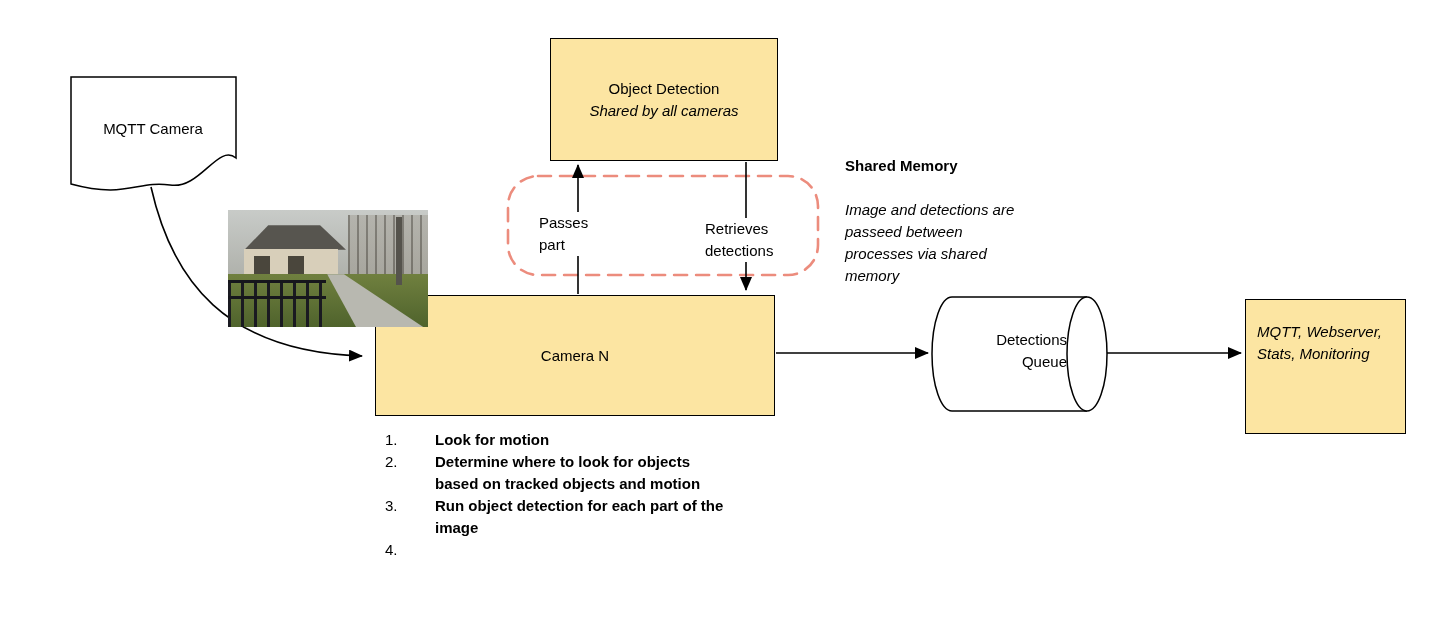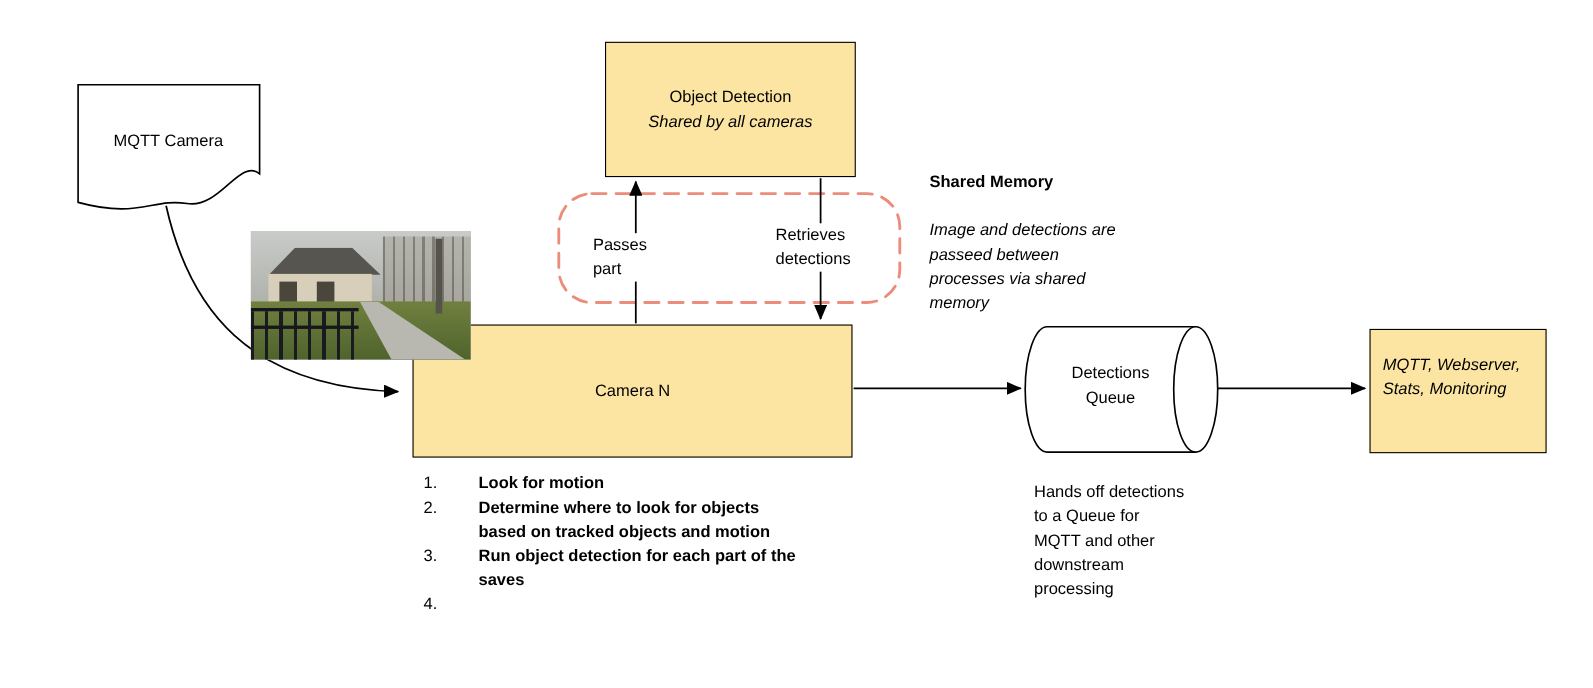--- a/index.html
+++ b/index.html
@@ -11,40 +11,40 @@
   .svg-layer{position:absolute;left:0;top:0;z-index:0;}
 
   .node{
     position:absolute;background:#FCE5A2;border:1.5px solid #000;
     box-sizing:border-box;display:flex;align-items:center;justify-content:center;
     z-index:1;line-height:22px;text-align:center;
   }
   #object-detection{left:550px;top:38px;width:228px;height:123px;flex-direction:column;}
   .od-sub{font-style:italic;}
   #camera-n{left:375px;top:295px;width:400px;height:121px;}
-  #outputs{left:1245px;top:299px;width:161px;height:113px;
+  #outputs{left:1245px;top:299px;width:161px;height:135px;
     align-items:flex-start;justify-content:flex-start;text-align:left;
     padding:21px 8px 0 11px;}
   .pre{white-space:pre-line;font-style:italic;}
 
   .note{position:absolute;line-height:22px;white-space:pre-line;z-index:1;}
   #fetches-note{left:47px;top:341px;}
   #shared-memory-note{left:845px;top:133px;}
   .sm-title{font-weight:bold;}
   #hands-off-note{left:940px;top:437px;}
 
   .arrow-label{
     position:absolute;background:#ffffff;line-height:22px;white-space:pre-line;
     z-index:2;padding:0 3px;
   }
   #passes-label{left:536px;top:212px;}
-  #retrieves-label{left:702px;top:203px;}
+  #retrieves-label{left:702px;top:218px;}
 
   #rtsp-label{position:absolute;left:88px;top:118px;width:130px;text-align:center;z-index:1;line-height:22px;}
-  #queue-label{position:absolute;left:952px;top:329px;width:115px;text-align:center;z-index:1;line-height:22px;}
+  #queue-label{position:absolute;left:952px;top:329px;width:115px;text-align:right;z-index:1;line-height:22px;}
 
   .steps{position:absolute;left:385px;top:429px;line-height:22px;z-index:1;}
   .step{display:flex;}
   .step-num{width:50px;flex:none;}
   .step-text{white-space:pre-line;font-weight:bold;}
 
   
   #photo{position:absolute;left:228px;top:210px;width:200px;height:117px;z-index:2;
     overflow:hidden;background:#b7bab6;}
   #photo > div{position:absolute;}
@@ -140,32 +140,27 @@
       <span class="step-text">Look for motion</span>
     </div>
     <div class="step">
       <span class="step-num">2.</span>
       <span class="step-text">Determine where to look for objects
 based on tracked objects and motion</span>
     </div>
     <div class="step">
       <span class="step-num">3.</span>
       <span class="step-text">Run object detection for each part of the
-saves</span>
+image</span>
     </div>
     <div class="step">
       <span class="step-num">4.</span>
     </div>
   </div>
 
   <div id="queue-label">Detections Queue</div>
-  <div class="note" id="hands-off-note">Hands off detections
-to a Queue for
-MQTT and other
-downstream
-processing</div>
 
   <div class="node" id="outputs">
     <span class="pre">MQTT, Webserver,
 Stats, Monitoring</span>
   </div>
 
 </div>
 
 </body></html>

